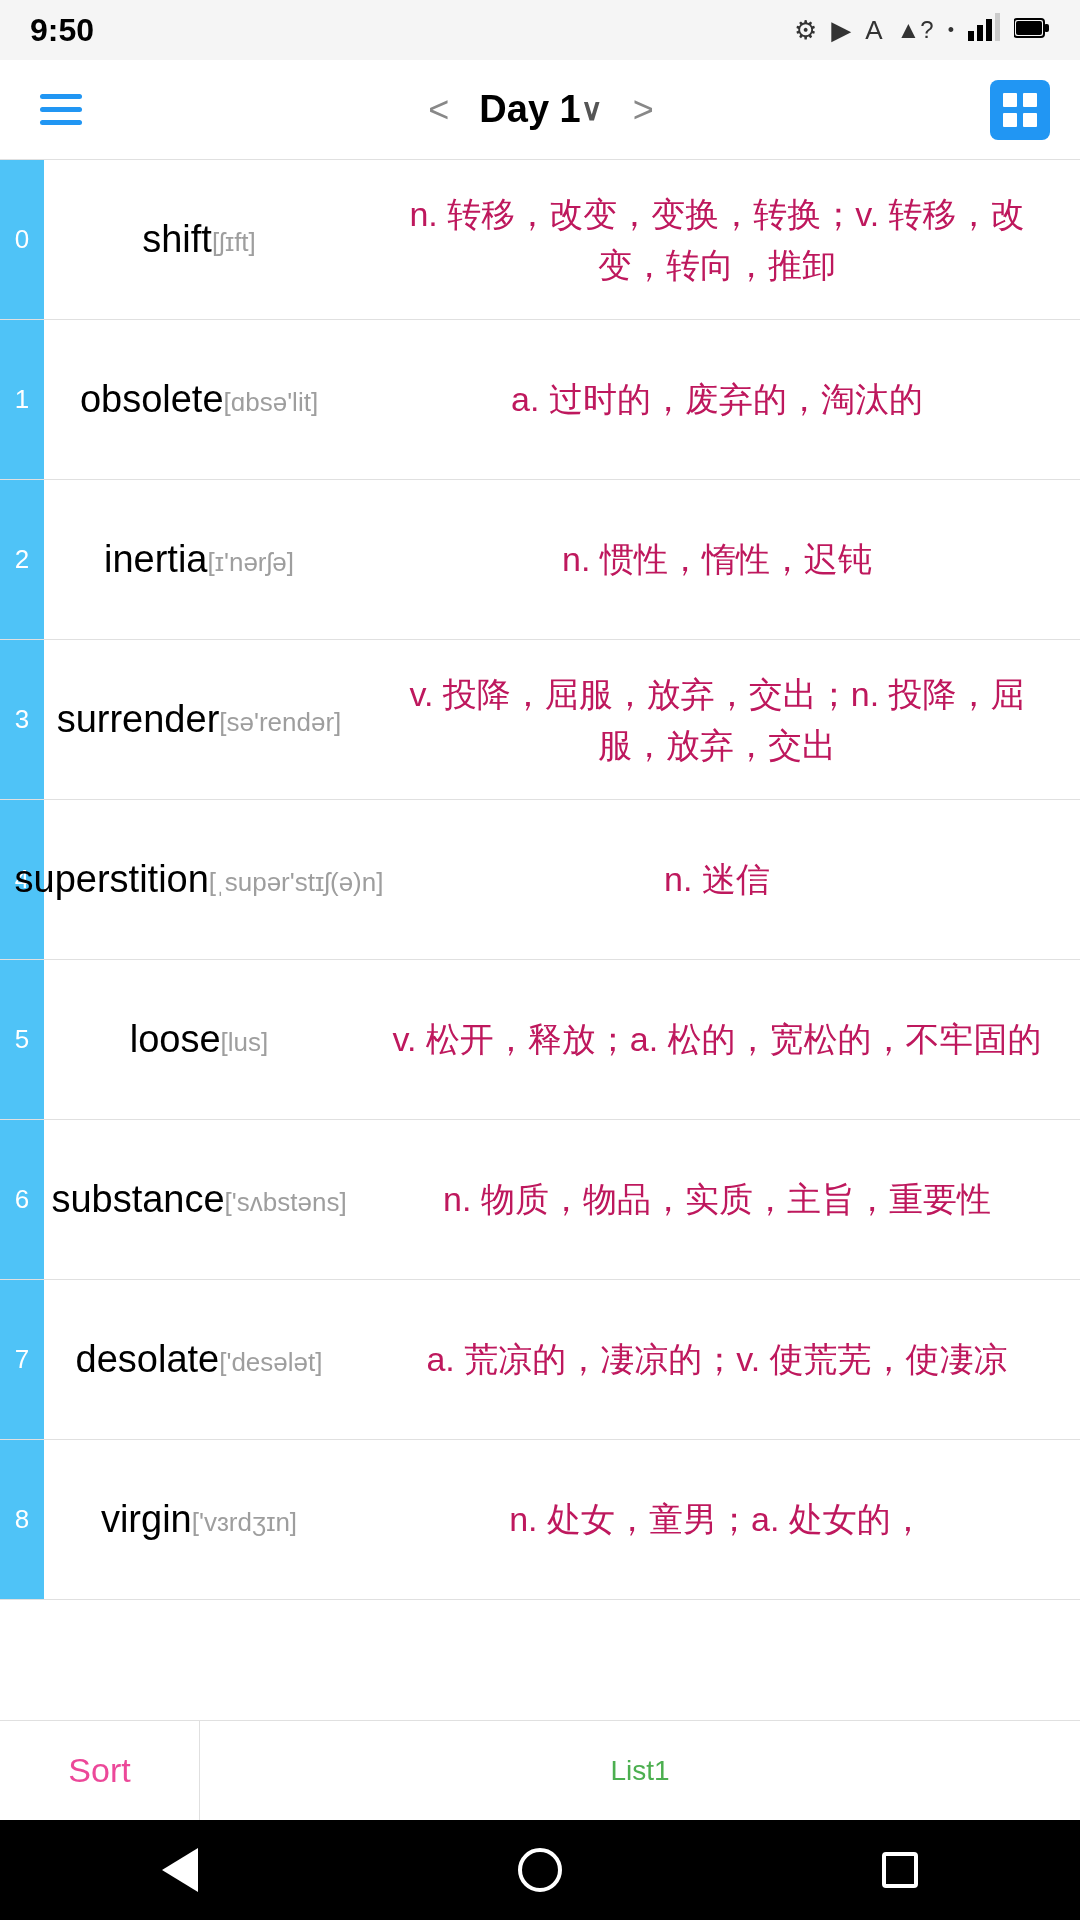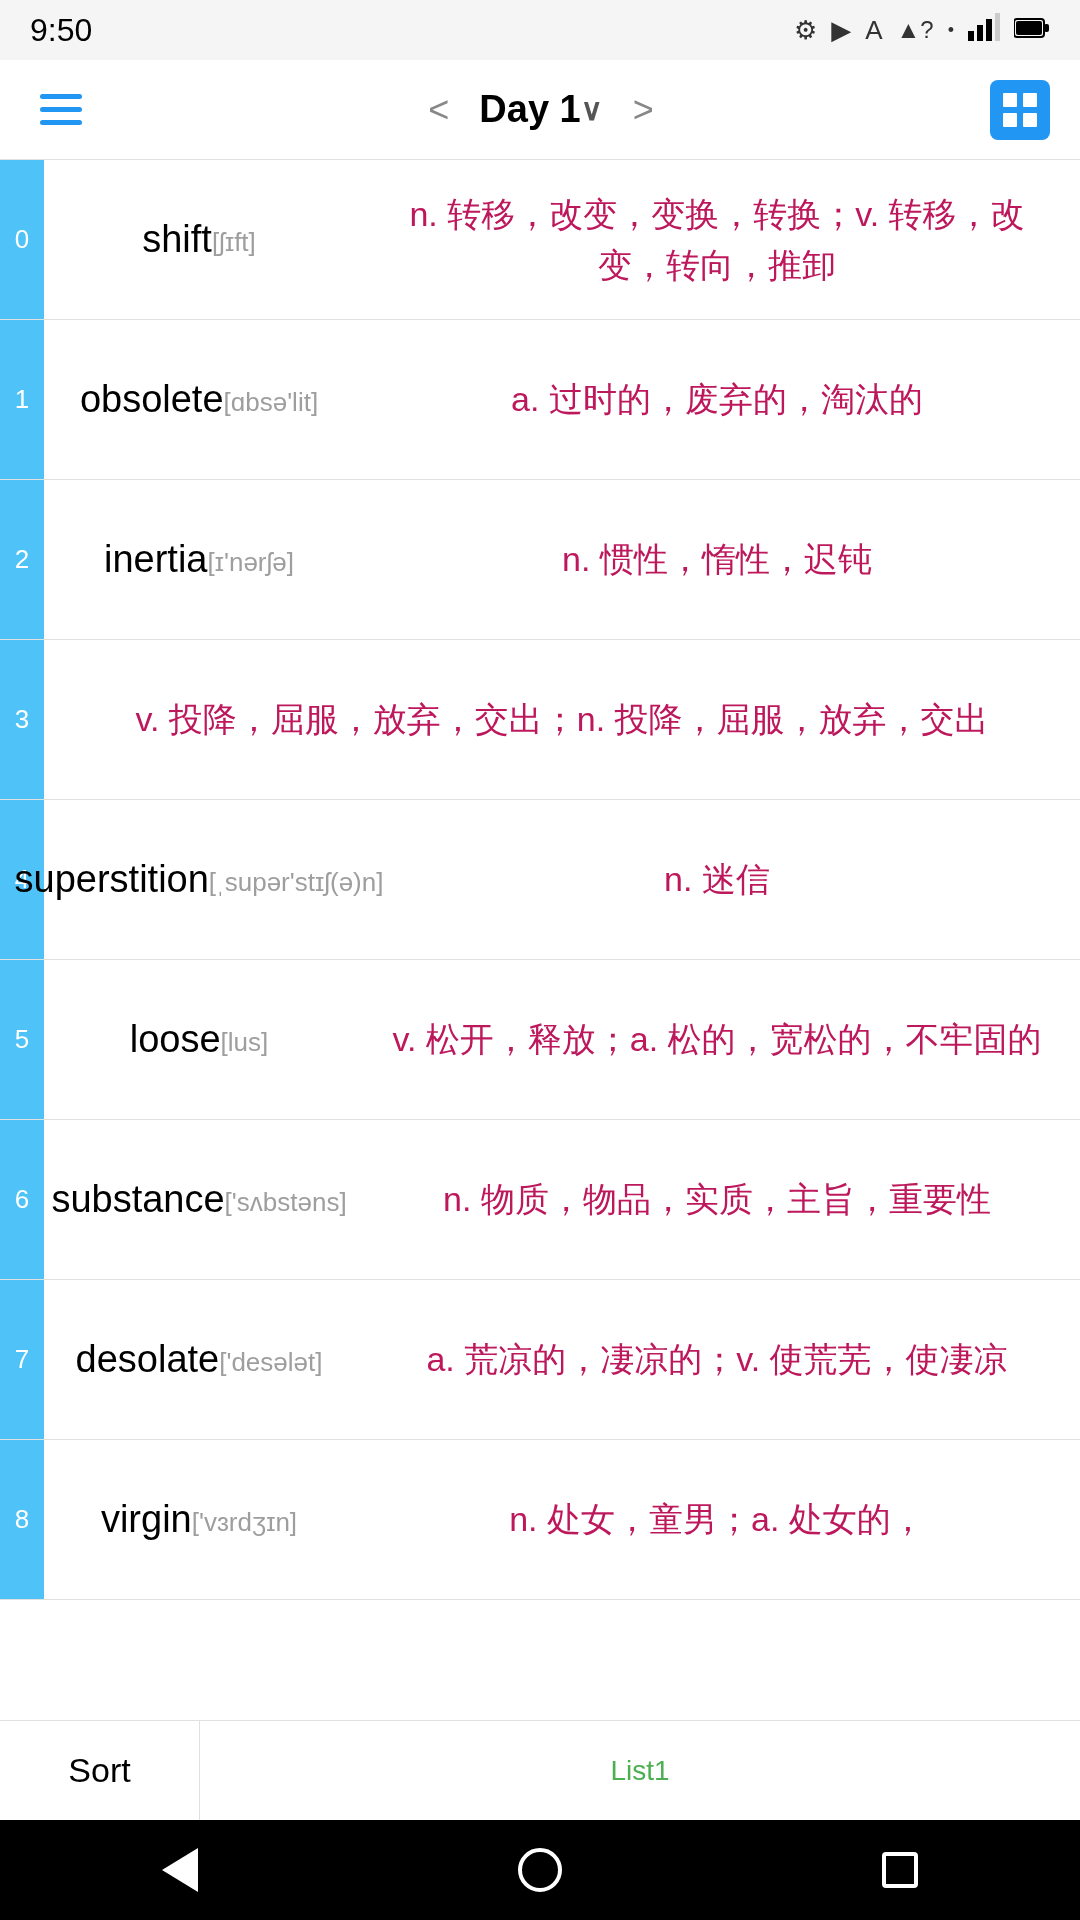--- a/index.html
+++ b/index.html
@@ -18,21 +18,21 @@
     .status-bar {
       background: #f5f5f5;
       height: 60px;
       display: flex;
       align-items: center;
       justify-content: space-between;
       padding: 0 30px;
     }
     .status-time {
       font-size: 32px;
-      font-weight: normal;
+      font-weight: bold;
       color: #000;
     }
     .status-icons {
       display: flex;
       align-items: center;
       gap: 14px;
     }
     .status-icon {
       font-size: 26px;
       color: #333;
@@ -169,21 +169,21 @@
       align-items: stretch;
       border-top: 1px solid #e0e0e0;
     }
 
     .tab-sort {
       width: 200px;
       display: flex;
       align-items: center;
       justify-content: center;
       font-size: 34px;
-      color: #000000;
+      color: #ec4899;
       border-right: 1px solid #e0e0e0;
       cursor: pointer;
     }
 
     .tab-list1 {
       flex: 1;
       display: flex;
       align-items: center;
       justify-content: center;
       font-size: 28px;
@@ -312,20 +312,24 @@
     <div class="word-row">
       <div class="row-index">2</div>
       <div class="row-word">
         <div class="word-english">inertia</div>
         <div class="word-phonetic">[ɪ'nərʃə]</div>
       </div>
       <div class="row-definition">n. 惯性，惰性，迟钝</div>
     </div>
     <div class="word-row">
       <div class="row-index">3</div>
+      <div class="row-word">
+        <div class="word-english">surrender</div>
+        <div class="word-phonetic">[sə'rendər]</div>
+      </div>
       <div class="row-definition">v. 投降，屈服，放弃，交出；n. 投降，屈服，放弃，交出</div>
     </div>
     <div class="word-row">
       <div class="row-index">4</div>
       <div class="row-word">
         <div class="word-english">superstition</div>
         <div class="word-phonetic">[ˌsupər'stɪʃ(ə)n]</div>
       </div>
       <div class="row-definition">n. 迷信</div>
     </div>

